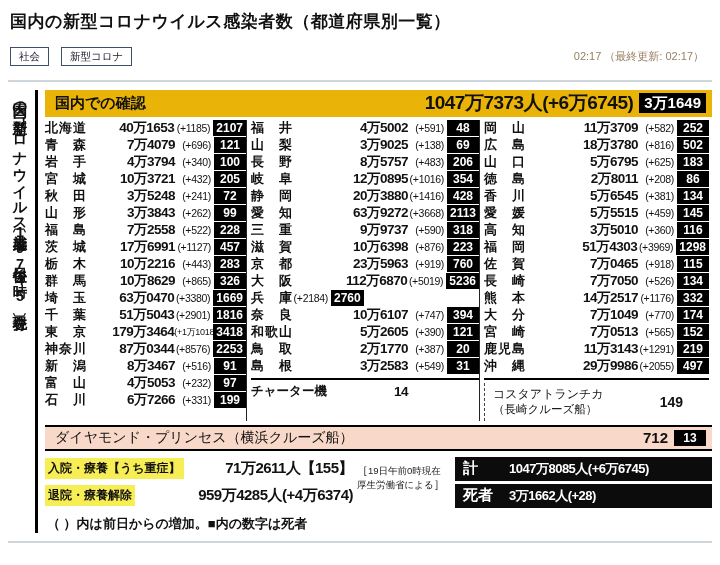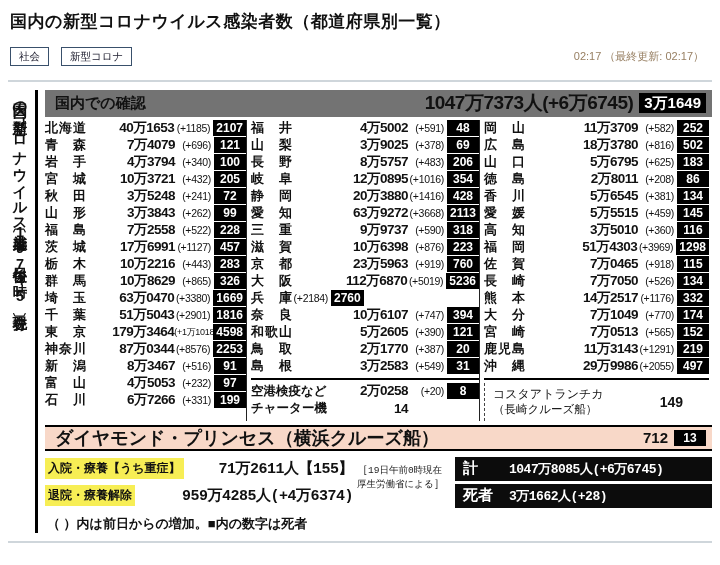--- a/index.html
+++ b/index.html
@@ -25,21 +25,21 @@
   .graphic { display:flex; margin-top:8px; }
   .side {
     writing-mode:vertical-rl; text-orientation:upright;
     font-weight:bold; font-size:14.5px; letter-spacing:0;
     width:30px; line-height:30px;
     border-right:3px solid #000; padding:2px 0 0 0;
   }
   .gmain { flex:1; padding-left:7px; display:flex; flex-direction:column; }
 
   .gheader {
-    background:#737373; display:flex; align-items:center;
+    background:#eab308; display:flex; align-items:center;
     padding:3px 6px 3px 10px; height:27px;
   }
   .gheader .glabel { font-weight:bold; font-size:15px; }
   .gheader .gtotal { margin-left:auto; font-weight:bold; font-size:19px; letter-spacing:-0.5px; }
   .badge {
     background:#000; color:#fff; font-weight:bold; text-align:center;
     font-size:12px; line-height:16px; min-width:32px; padding:0 3px; display:inline-block;
   }
   .badge.big { font-size:15px; line-height:20px; min-width:60px; margin-left:6px; padding:0 5px; }
 
@@ -62,24 +62,24 @@
 
   .costa { display:flex; align-items:center; border-left:1px dashed #444; padding-left:8px; height:38px; }
   .costa-names { font-size:12px; line-height:1.25; }
   .costa-sub { font-size:11.5px; }
   .costa-val { margin-left:auto; font-weight:bold; font-size:14px; padding-right:26px; }
 
   .dpbar {
     margin-top:4px; background:#f8d8c8; border-top:2px solid #000; border-bottom:2px solid #000;
     display:flex; align-items:center; height:26px; padding:0 6px 0 10px;
   }
-  .dpbar .dplabel { font-weight:bold; font-size:18px; }
+  .dpbar .dplabel { font-weight:normal; font-size:14px; }
   .dpbar .dpval { margin-left:auto; font-weight:bold; font-size:15px; margin-right:6px; }
 
-  .bottomrow { display:flex; margin-top:6px; gap:4px;font-family:Liberation Mono, monospace; }
+  .bottomrow { display:flex; margin-top:6px; gap:4px; }
   .bleft { width:308px; display:flex; flex-direction:column; gap:4px; }
   .bline { display:flex; align-items:center; height:23px; }
   .ylabel { background:#f7ee55; font-weight:bold; font-size:12px; padding:2px 3px; white-space:nowrap; }
   .bval { margin-left:auto; font-weight:bold; font-size:15px; letter-spacing:-0.5px; white-space:nowrap; }
   .bnote { width:94px; font-size:9.5px; line-height:1.35; padding-top:6px; color:#222; }
   .bnote .brk { font-size:11px; }
   .bbanners { flex:1; display:flex; flex-direction:column; gap:3px; }
   .banner { background:#0c0c0c; color:#fff; display:flex; align-items:center; height:24px; padding:0 8px; }
   .banner .blabel { font-weight:bold; font-size:15px; width:46px; }
   .banner .bvalue { font-weight:bold; font-size:13px; letter-spacing:-0.5px; }
@@ -227,21 +227,21 @@
               <span class="pdelta">(+2901)</span>
               <span class="badge pbadge">1816</span>
             </div>
             <div class="prow">
               <span class="pname">
                 <span>東</span>
                 <span>京</span>
               </span>
               <span class="ptotal">179万3464</span>
               <span class="pdelta tiny">(+1万1018)</span>
-              <span class="badge pbadge">4598</span>
+              <span class="badge pbadge">3418</span>
             </div>
             <div class="prow">
               <span class="pname">
                 <span>神</span>
                 <span>奈</span>
                 <span>川</span>
               </span>
               <span class="ptotal">87万0344</span>
               <span class="pdelta">(+8576)</span>
               <span class="badge pbadge">2253</span>
@@ -284,21 +284,21 @@
                 <span class="ptotal">4万5002</span>
                 <span class="pdelta">(+591)</span>
                 <span class="badge pbadge">48</span>
               </div>
               <div class="prow">
                 <span class="pname">
                   <span>山</span>
                   <span>梨</span>
                 </span>
                 <span class="ptotal">3万9025</span>
-                <span class="pdelta">(+378)</span>
+                <span class="pdelta">(+138)</span>
                 <span class="badge pbadge">69</span>
               </div>
               <div class="prow">
                 <span class="pname">
                   <span>長</span>
                   <span>野</span>
                 </span>
                 <span class="ptotal">8万5757</span>
                 <span class="pdelta">(+483)</span>
                 <span class="badge pbadge">206</span>
@@ -406,26 +406,20 @@
                 <span class="pname">
                   <span>島</span>
                   <span>根</span>
                 </span>
                 <span class="ptotal">3万2583</span>
                 <span class="pdelta">(+549)</span>
                 <span class="badge pbadge">31</span>
               </div>
             </div>
           <div class="special" id="airportbox">
-              <div class="prow">
-                <span class="pname-wide">空港検疫など</span>
-                <span class="ptotal">2万0258</span>
-                <span class="pdelta">(+20)</span>
-                <span class="badge pbadge">8</span>
-              </div>
               <div class="prow">
                 <span class="pname-wide">チャーター機</span>
                 <span class="ptotal">14</span>
                 <span class="pdelta"></span>
                 <span class="badge pbadge hidden">0</span>
               </div>
             </div>
         </div>
         <div class="col col3">
           <div id="col3rows">

